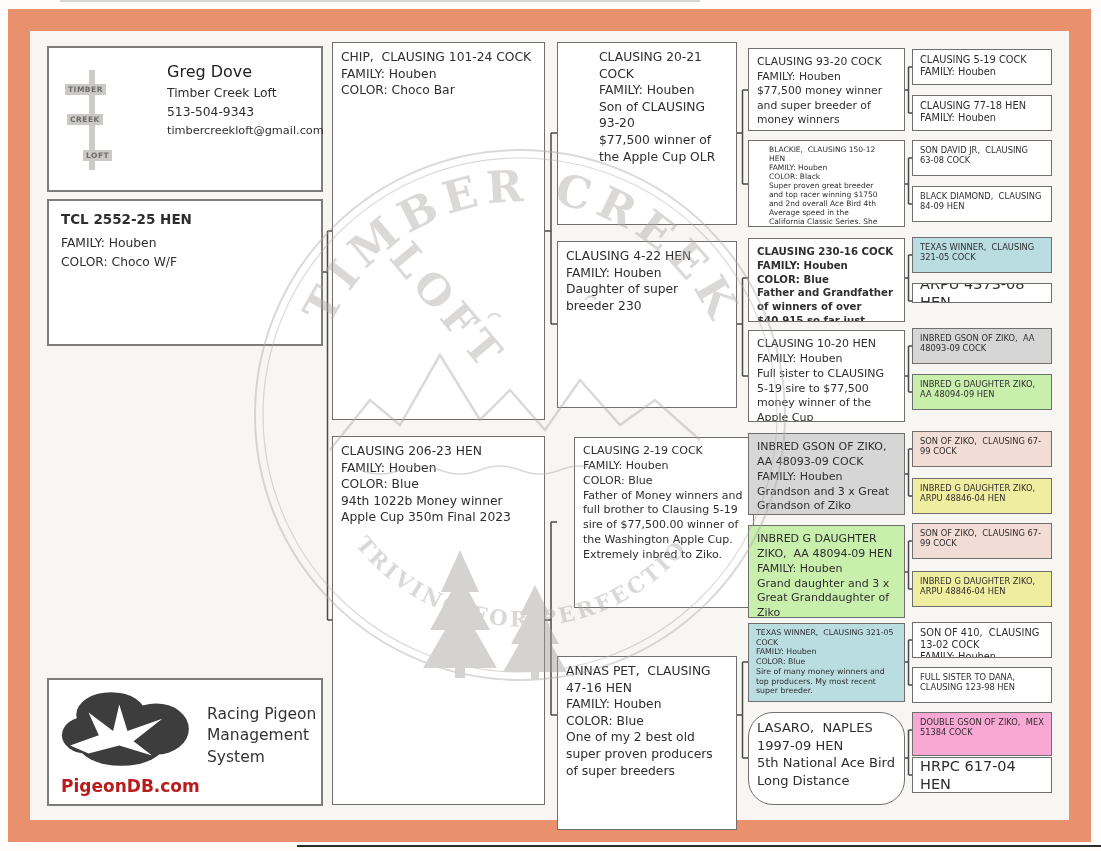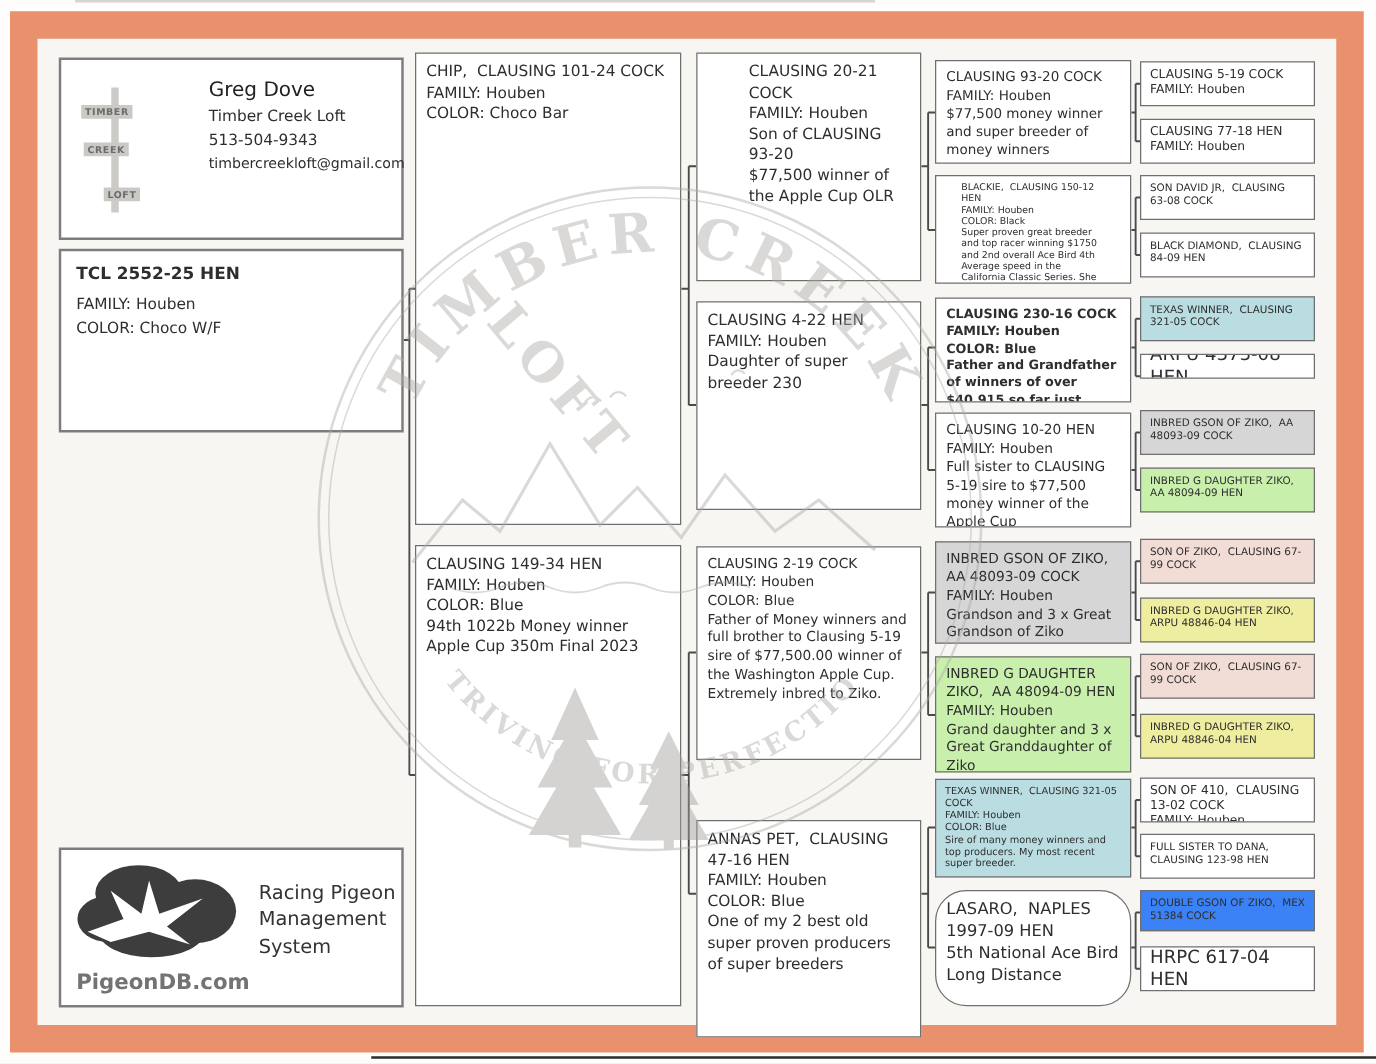--- a/index.html
+++ b/index.html
@@ -7,21 +7,21 @@
         font-family:"DejaVu Sans","Liberation Sans",sans-serif;color:#2e2e2e;}
   .frame{position:absolute;left:8px;top:9px;width:1083px;height:833px;}
   .paper{position:absolute;left:30px;top:31px;width:1039px;height:789px;
          background-image:repeating-linear-gradient(90deg,rgba(0,0,0,.015) 0 1px,transparent 1px 3px);}
   
   .pbox{position:absolute;box-sizing:border-box;border:1.5px solid #6f6f6f;background:#fff;
         padding:6px 8px;overflow:hidden;z-index:2;}
   .pt,.pb{white-space:pre-wrap;line-height:1.35;}
   .pb:empty{display:none;}
   .g1,.g2{font-size:12.3px;}
-  .g2.n3{font-size:11px;}
+  .g2.n3{font-size:11px;margin-left:17px;}
   .g3.n1{font-size:10.8px;line-height:1.3;}
   .g3.n2{font-size:7.5px;padding:4px 20px;}
   .g3.n2 .pt,.g3.n2 .pb{line-height:1.2;}
   .g3.n3{font-size:10.2px;line-height:1.3;}
   .g3.n4{font-size:11px;}
   .g3.n5{font-size:11px;}
   .g3.n6{font-size:11px;}
   .g3.n7{font-size:7.8px;padding:4px 7px;}
   .g3.n7 .pt,.g3.n7 .pb{line-height:1.25;}
   .g3.n8{font-size:13px;border-radius:25px;}
@@ -35,21 +35,21 @@
   .owner-text{position:absolute;left:118px;top:14px;right:4px;}
   .owner-name{font-size:16px;color:#222;margin-bottom:3px;}
   .owner-line{font-size:12.3px;line-height:1.55;}
   .owner-email{font-size:11.3px;line-height:1.6;}
   .mini-logo{position:absolute;left:14px;top:16px;width:90px;height:120px;}
   .mini-pole{position:absolute;left:26px;top:6px;width:6px;height:100px;background:#cdcbc7;}
   .mlw{position:absolute;font-size:7.5px;font-weight:bold;letter-spacing:.5px;
        background:#cbc9c5;color:#6d6b67;padding:1px 3px;}
   .subject-title{font-weight:bold;font-size:13.5px;margin-bottom:7px;white-space:pre-wrap;}
   .subject-body{font-size:12.3px;line-height:1.55;white-space:pre-wrap;}
-  .brand-site{position:absolute;left:12px;top:96px;font-size:17px;font-weight:bold;color:#737373;}
+  .brand-site{position:absolute;left:12px;top:96px;font-size:17px;font-weight:bold;color:#b91c1c;}
   .brand-tagline{position:absolute;left:158px;top:24px;font-size:15.5px;line-height:1.38;color:#333;white-space:pre-wrap;}
   .overlay{position:absolute;left:0;top:0;pointer-events:none;}
   .wm{z-index:5;}
   .conn{z-index:1;}
   .artifact-bottom{position:absolute;left:297px;top:845px;width:804px;height:2px;background:#2c2c2c;z-index:6;}
   .artifact-top{position:absolute;left:60px;top:0;width:640px;height:2px;background:#d8d6d2;z-index:6;}
 </style>
 </head>
 <body>
 
@@ -97,21 +97,21 @@
     <div class="subject-body">FAMILY: Houben
 COLOR: Choco W/F</div>
   </div>
 
   <div class="pbox g1 n1" style="left: 332px; top: 42px; width: 213px; height: 378px; background: rgb(255, 255, 255);">
     <div class="pt">CHIP,  CLAUSING 101-24 COCK</div>
     <div class="pb">FAMILY: Houben
 COLOR: Choco Bar</div>
   </div>
   <div class="pbox g1 n2" style="left: 332px; top: 436px; width: 213px; height: 369px; background: rgb(255, 255, 255);">
-    <div class="pt">CLAUSING 149-34 HEN</div>
+    <div class="pt">CLAUSING 206-23 HEN</div>
     <div class="pb">FAMILY: Houben
 COLOR: Blue
 94th 1022b Money winner Apple Cup 350m Final 2023</div>
   </div>
 
   <div class="pbox g2 n1" style="left: 557px; top: 42px; width: 180px; height: 183px; background: rgb(255, 255, 255); padding-left: 41px;">
     <div class="pt">CLAUSING 20-21 COCK</div>
     <div class="pb">FAMILY: Houben
 Son of CLAUSING 93-20
 $77,500 winner of the Apple Cup OLR</div>
@@ -227,21 +227,21 @@
 
   </div>
   <div class="pbox g4 n13" style="left: 912px; top: 622px; width: 140px; height: 36px; background: rgb(255, 255, 255);">
     <div class="pt">SON OF 410,  CLAUSING 13-02 COCK</div>
     <div class="pb">FAMILY: Houben</div>
   </div>
   <div class="pbox g4 n14" style="left: 912px; top: 667px; width: 140px; height: 36px; background: rgb(255, 255, 255);">
     <div class="pt">FULL SISTER TO DANA,  CLAUSING 123-98 HEN</div>
 
   </div>
-  <div class="pbox g4 n15" style="left: 912px; top: 712px; width: 140px; height: 33px; background: #3b82f6;">
+  <div class="pbox g4 n15" style="left: 912px; top: 712px; width: 140px; height: 44px; background: #f9a8d4;">
     <div class="pt">DOUBLE GSON OF ZIKO,  MEX 51384 COCK</div>
 
   </div>
   <div class="pbox g4 n16" style="left: 912px; top: 757px; width: 140px; height: 36px; background: rgb(255, 255, 255);">
     <div class="pt">HRPC 617-04 HEN</div>
 
   </div>
 
   <div class="leftbox" style="left:47px;top:678px;width:276px;height:128px">
     <svg style="position:absolute;left:8px;top:6px" width="145" height="86" viewBox="0 0 140 84">

